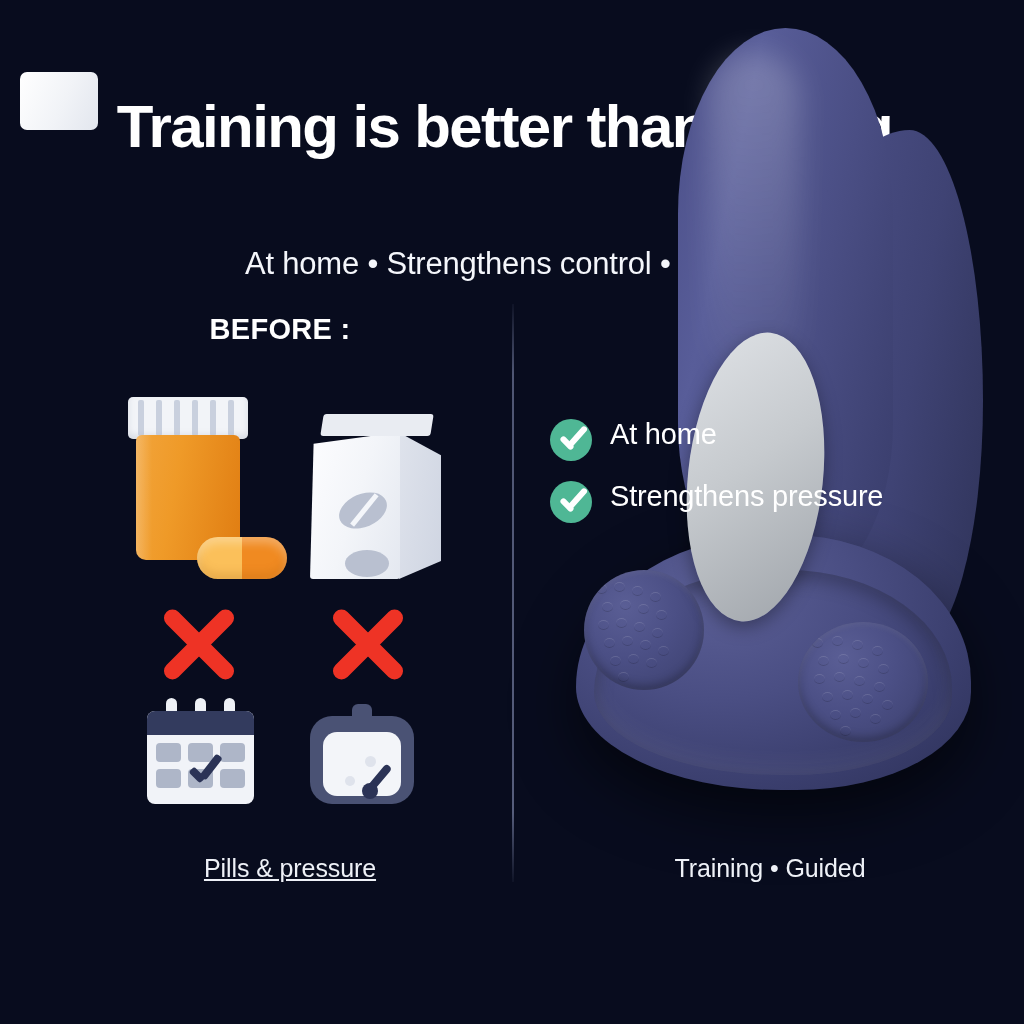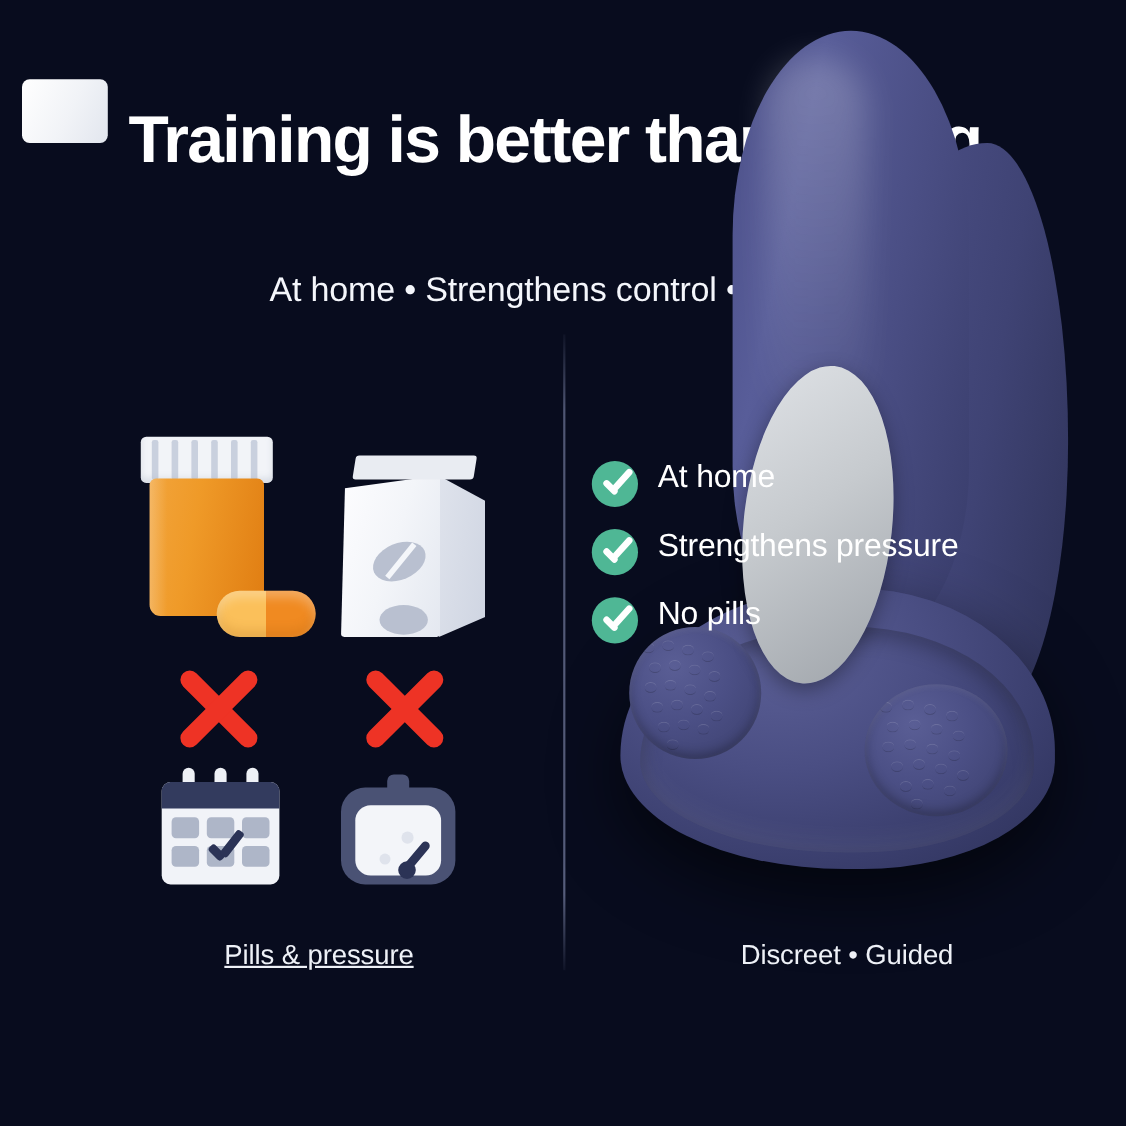--- a/index.html
+++ b/index.html
@@ -197,21 +197,21 @@
   }
   #sw-pivot {
     position: absolute; left: 39px; top: 51px; width: 16px; height: 16px;
     background: #2b3356; border-radius: 50%;
   }
   .sw-dot { position: absolute; background: #dfe3ec; border-radius: 50%; }
   #sw-dot-1 { left: 42px; top: 24px; width: 11px; height: 11px; }
   #sw-dot-2 { left: 22px; top: 44px; width: 10px; height: 10px; }
 
   
-  #now-panel { position: absolute; left: 500px; top: 0; width: 512px; height: 1024px; }
+  #now-panel { position: absolute; left: 512px; top: 0; width: 512px; height: 1024px; }
 
   
   #device { position: absolute; left: 46px; top: 10px; width: 430px; height: 860px; }
   #dev-base {
     position: absolute; left: 18px; top: 525px; width: 395px; height: 255px;
     background: radial-gradient(ellipse at 36% 24%, #5b5f96 0%, #4a4e83 38%, #3a3e6d 70%, #2c3057 100%);
     border-radius: 52% 48% 46% 54% / 62% 60% 40% 42%;
     box-shadow: 0 24px 60px rgba(0,0,0,0.55);
   }
   #dev-base-rim {
@@ -283,20 +283,21 @@
   #caption-now    { left: 615px; width: 310px; }
 </style>
 </head>
 <body>
 
 <div id="stage">
 
   <div id="headline">Training is better than timing.</div>
   <div id="subhead">At home • Strengthens control • No pills</div>
 
+  <div class="col-head" id="before-head">BEFORE :</div>
   <div class="col-head" id="now-head">NOW :</div>
 
   <div id="divider"></div>
 
   <div id="before-panel">
 
     <div id="bottle">
       <div id="bottle-cap">
         <span class="rib" style="left:10px"></span>
         <span class="rib" style="left:28px"></span>
@@ -424,27 +425,20 @@
           </div>
         <div class="check-label">At home</div>
       </div>
       <div class="check-row">
         <div class="check-circle">
             <span class="c1"></span>
             <span class="c2"></span>
           </div>
         <div class="check-label">Strengthens pressure</div>
       </div>
-      <div class="check-row">
-        <div class="check-circle">
-            <span class="c1"></span>
-            <span class="c2"></span>
-          </div>
-        <div class="check-label">No pills</div>
-      </div>
     </div>
 
   </div>
 
   <div class="caption" id="caption-before">Pills &amp; pressure</div>
-  <div class="caption" id="caption-now">Discreet • Guided</div>
+  <div class="caption" id="caption-now">Training • Guided</div>
 
 </div>
 
 </body></html>

